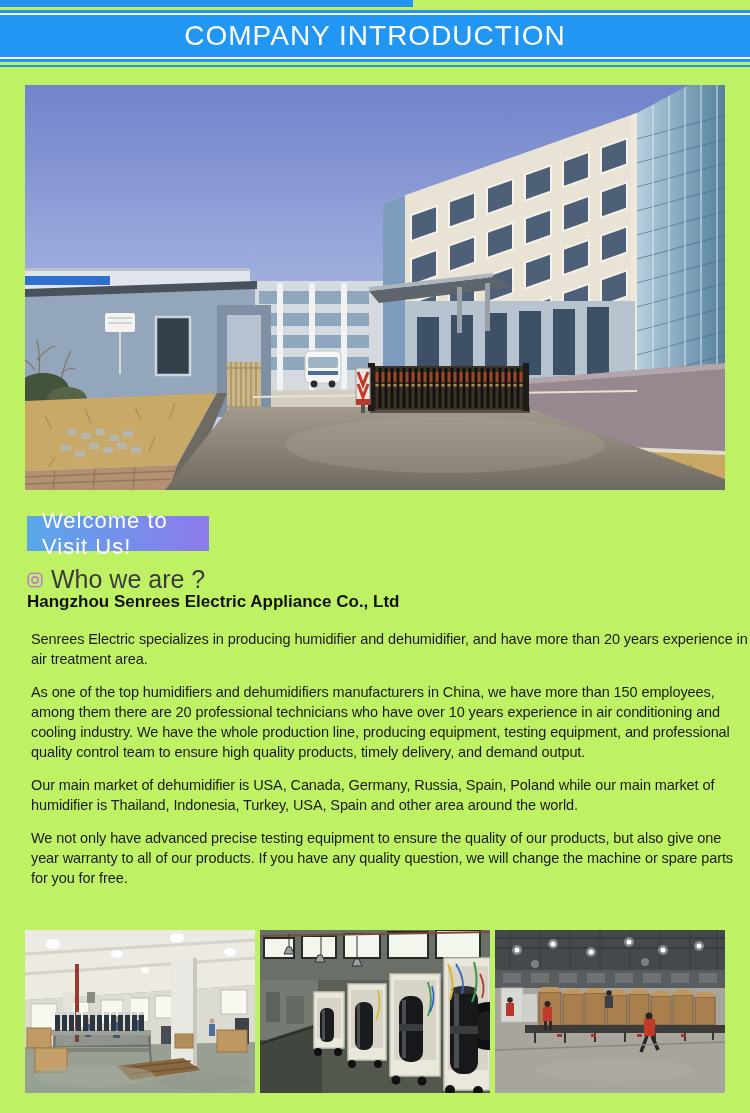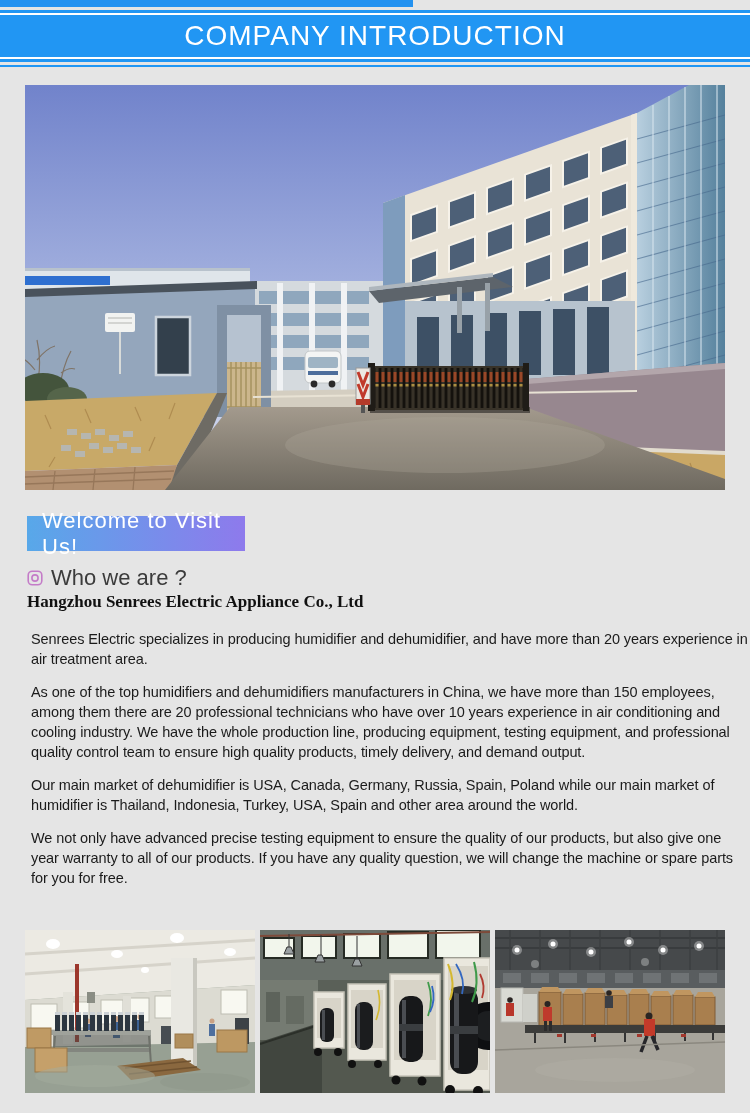--- a/index.html
+++ b/index.html
@@ -1,48 +1,48 @@
 <!DOCTYPE html>
 <html><head>
 <meta charset="utf-8">
 <style>
   * { margin:0; padding:0; box-sizing:border-box; }
   html,body { background:#ffffff; }
   body { font-family:"Liberation Sans", sans-serif; }
-  .page { position:relative; width:750px; height:1113px; margin:0 auto; background:#e5e5e5; overflow:hidden; }
+  .page { position:relative; width:750px; height:1113px; margin:0 auto; background:#bef264; overflow:hidden; }
 
   .top-strip { position:absolute; left:0; top:0; width:413px; height:7px; background:#2492f0; }
 
   .title-banner { position:absolute; left:0; top:10px; width:750px; height:52px; background:#2196f3; }
   .banner-line { position:absolute; left:0; right:0; height:2px; background:#ffffff; }
   .banner-line.top { top:3px; }
   .banner-line.bottom { bottom:3px; }
   .title-banner h1 {
     position:absolute; left:0; right:0; top:0; bottom:0;
     display:flex; align-items:center; justify-content:center;
     color:#ffffff; font-size:28px; font-weight:400; letter-spacing:1px;
   }
 
   .divider-line { position:absolute; left:0; top:65px; width:750px; height:2px; background:#2196f3; }
 
   .main-photo { position:absolute; left:25px; top:85px; width:700px; height:405px; }
   .main-photo svg { display:block; width:700px; height:405px; }
 
   .welcome-banner {
-    position:absolute; left:27px; top:516px; width:218px; height:35px;
+    position:absolute; left:27px; top:516px; width:182px; height:35px;
     background:linear-gradient(90deg,#58a8e9 0%, #8e7aec 100%);
     color:#ffffff; font-size:22px; font-weight:400; letter-spacing:1px;
     display:flex; align-items:center; padding-left:15px;
   }
 
   .who-row { position:absolute; left:27px; top:565px; display:flex; align-items:center; gap:8px; }
   .who-icon { width:16px; height:16px; display:inline-flex; }
-  .who-text { font-size:22px; color:#3b3b3b;text-align:right; }
-
-  .company-name { position:absolute; left:27px; top:592px; font-size:17px; font-weight:700; color:#111111;font-family:Liberation Serif, serif; }
+  .who-text { font-size:25px; color:#3b3b3b;text-align:right; }
+
+  .company-name { position:absolute; left:27px; top:592px; font-size:17px; font-weight:700; color:#111111; }
 
   .paragraphs { position:absolute; left:31px; top:629px; width:717px; color:#1b1b1b; }
   .paragraphs p { font-size:14.5px; line-height:20px; margin:0 0 13px 0; letter-spacing:-0.1px; }
 
   .photo-strip { position:absolute; left:25px; top:930px; width:700px; display:flex; gap:5px; }
   .photo-strip .thumb { width:230px; height:163px; }
   .photo-strip svg { display:block; width:230px; height:163px; }
 </style>
 </head>
 <body>

